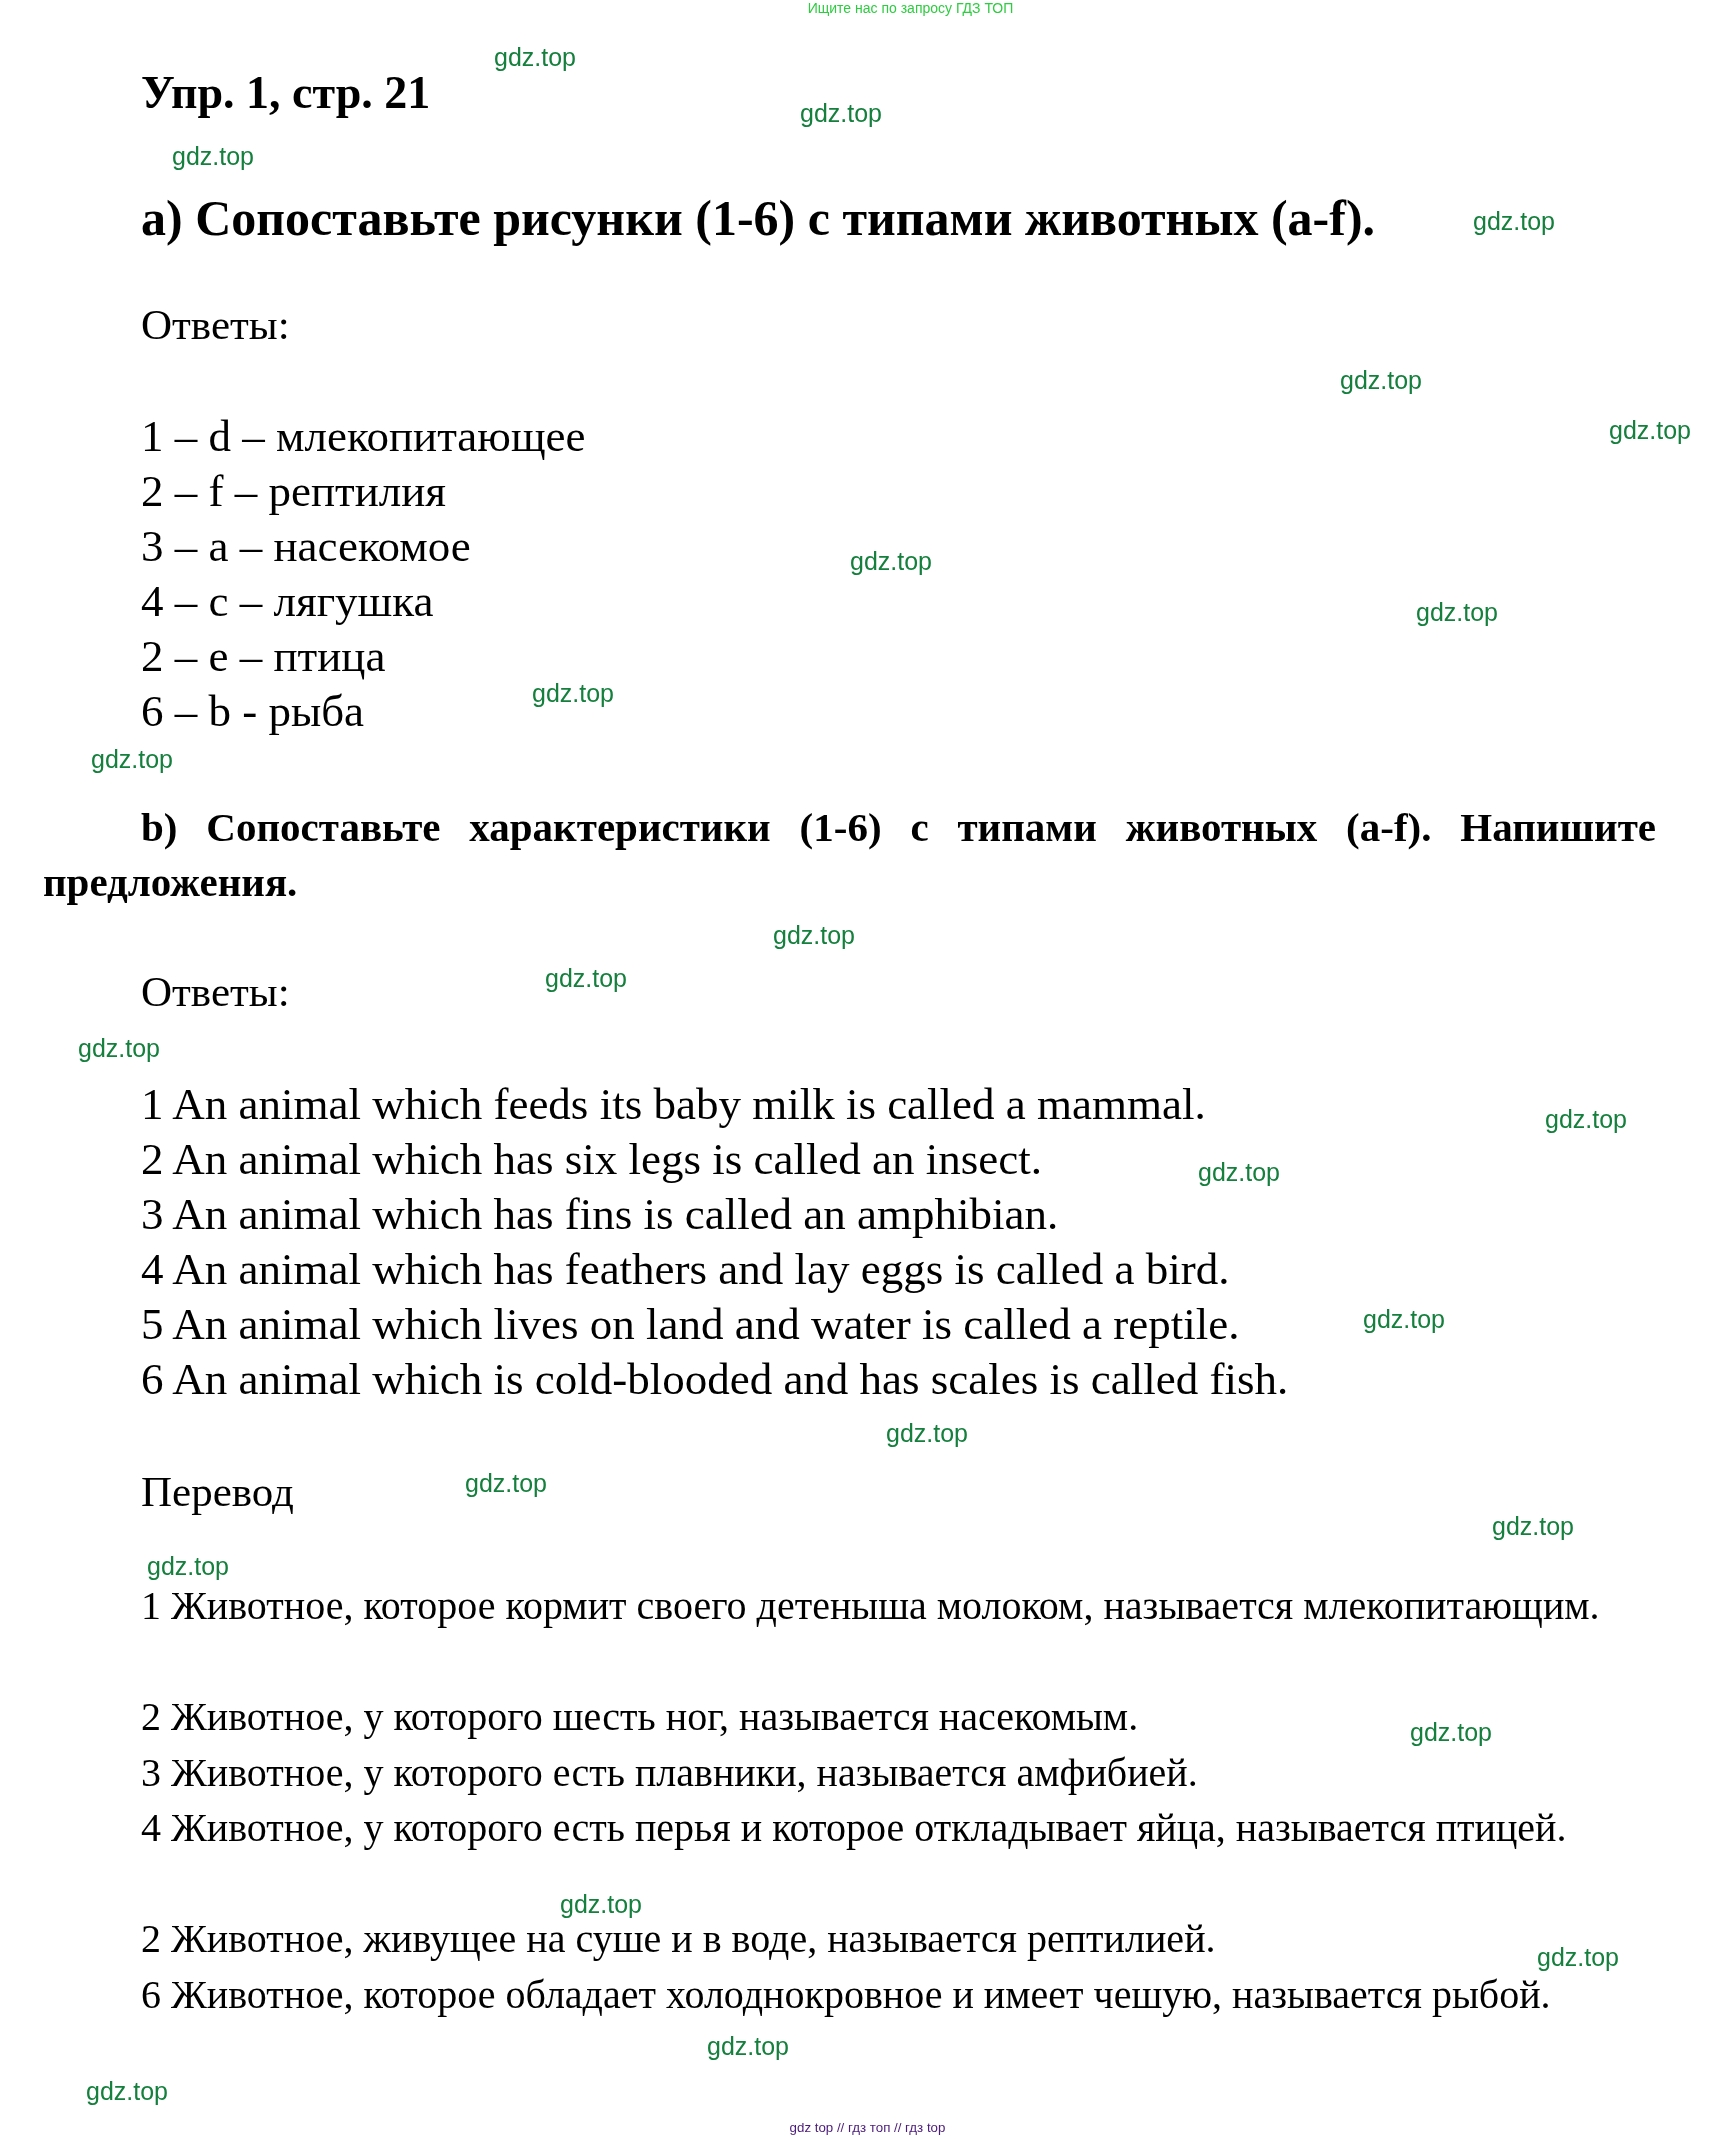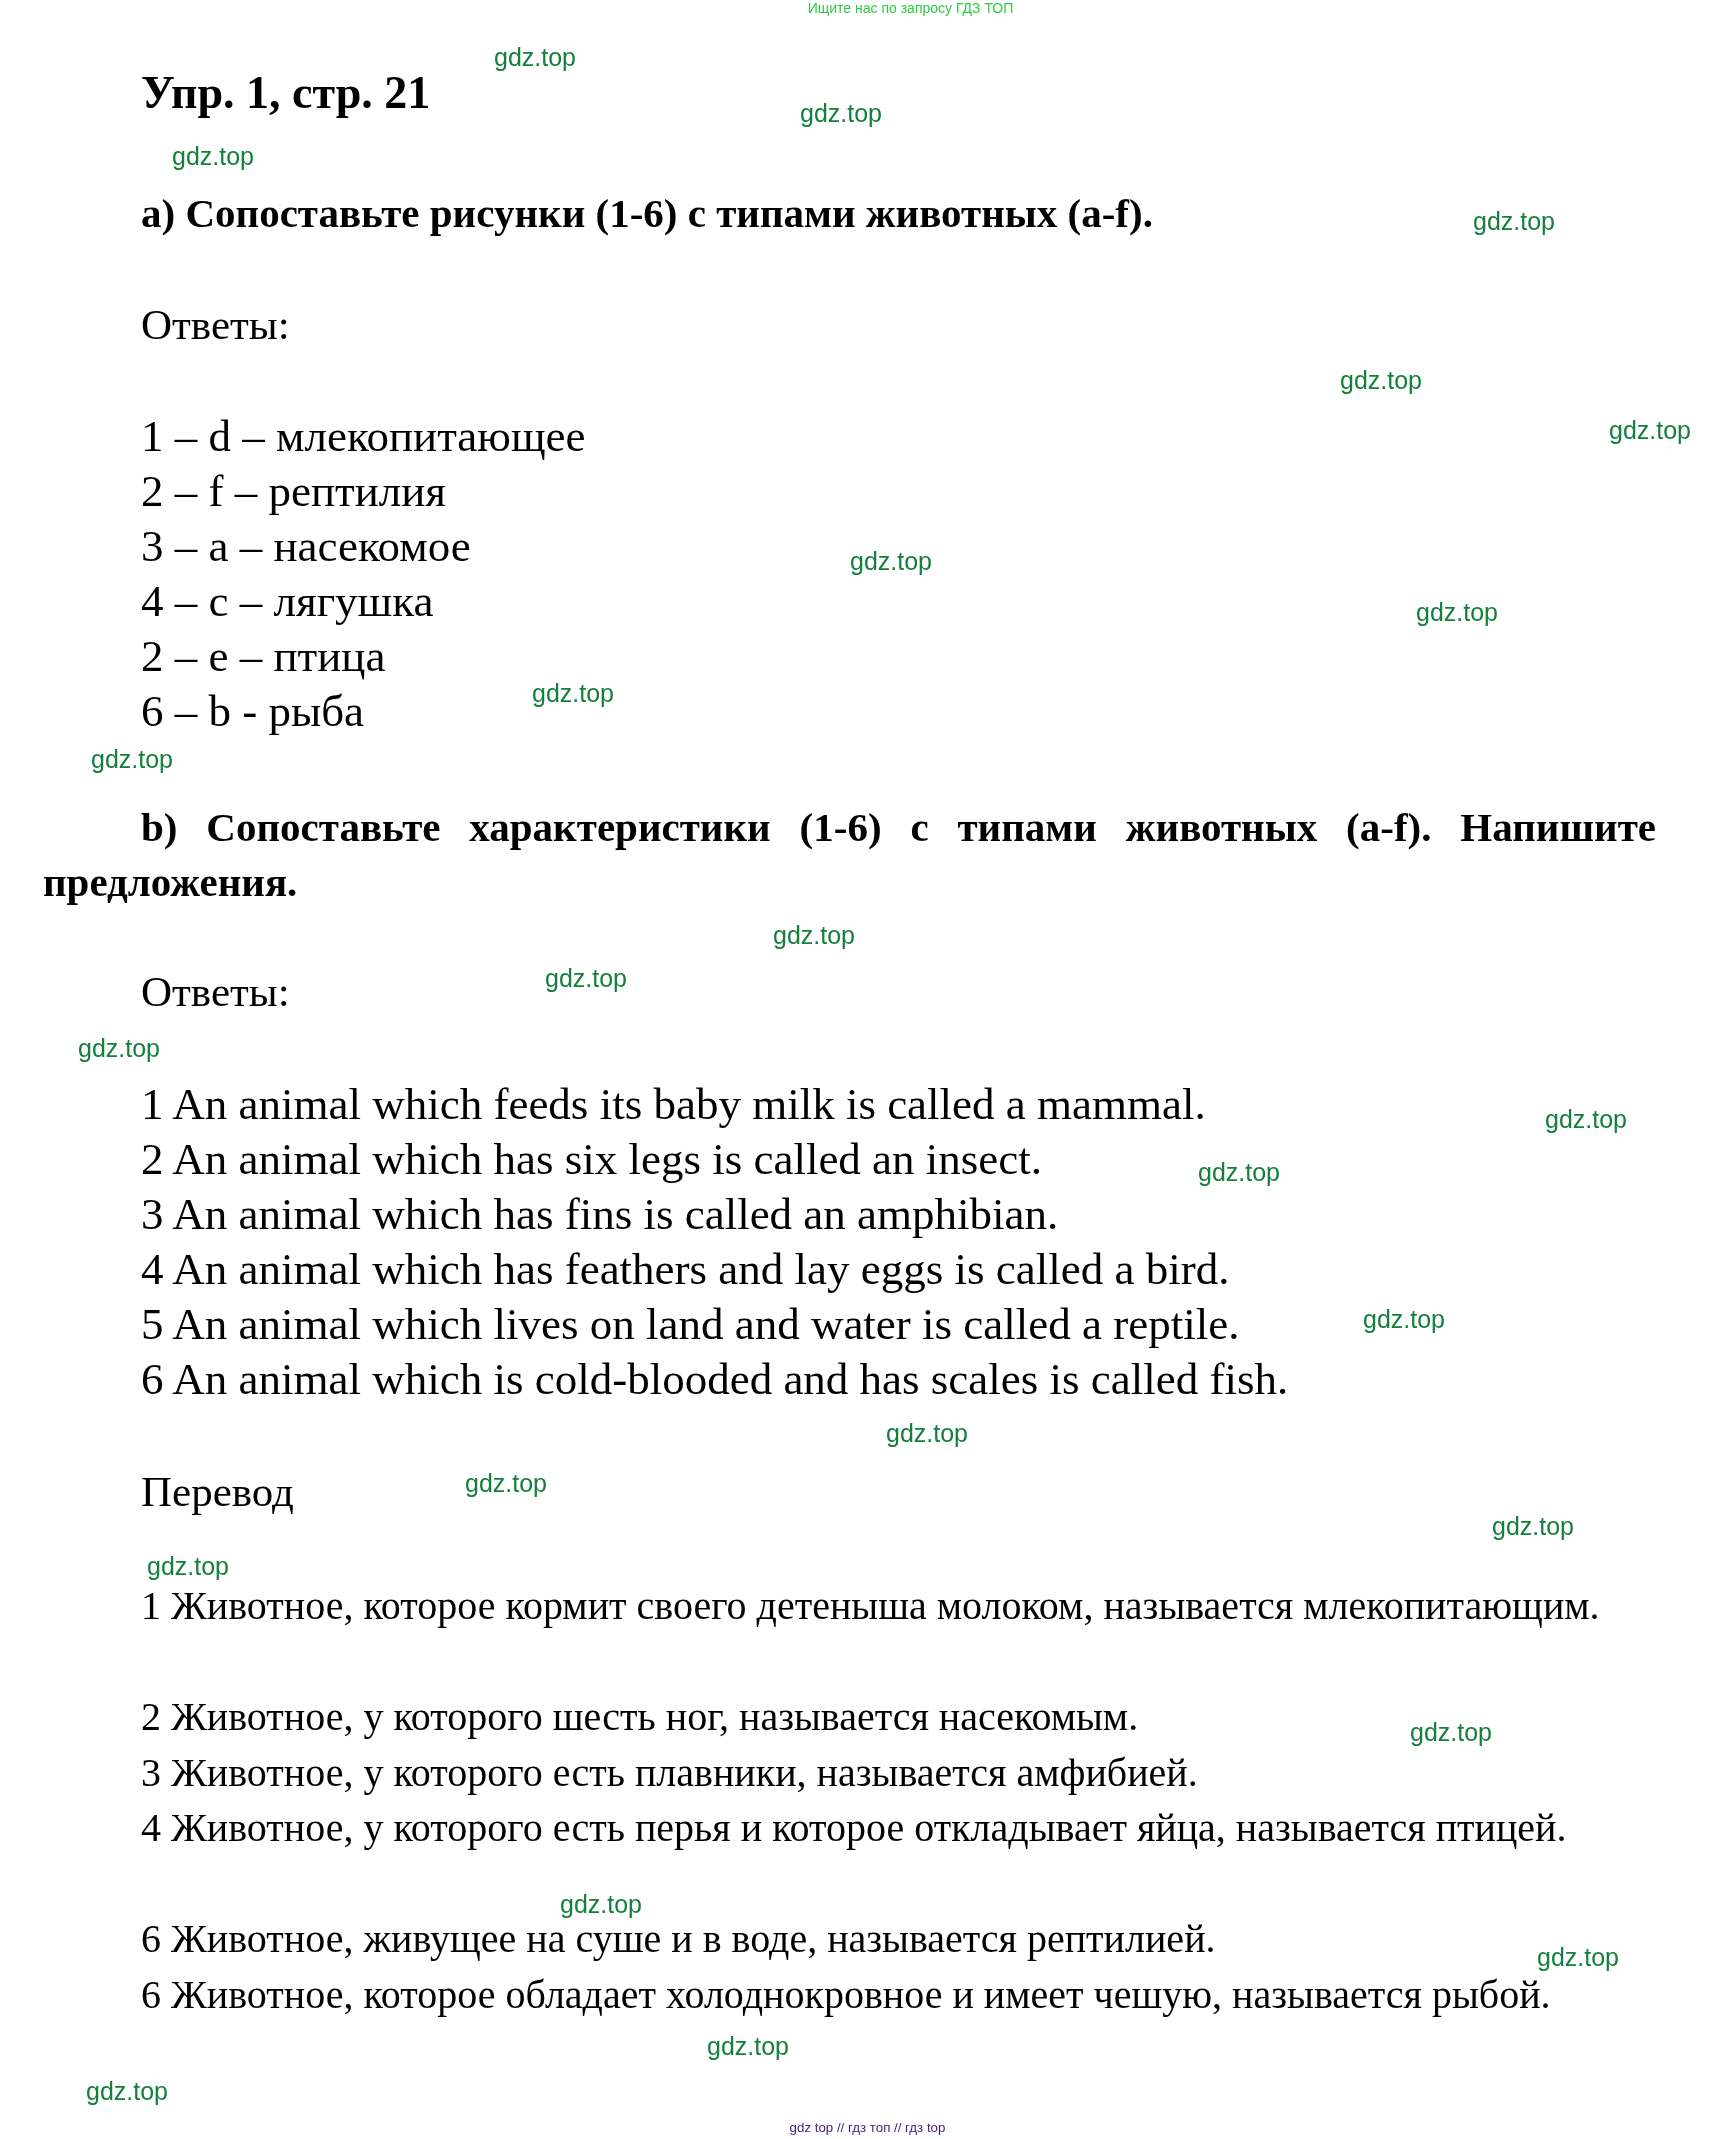--- a/index.html
+++ b/index.html
@@ -4,21 +4,21 @@
 <style>
   html, body { margin:0; padding:0; background:#ffffff; }
   body { width:1735px; height:2140px; position:relative; overflow:hidden;
          font-family:"Liberation Serif", serif; color:#000; }
   .hdr { position:absolute; top:0; left:0; width:1735px; text-align:center;
          font-family:"Liberation Sans", sans-serif; font-size:14px; line-height:16.6px;padding-left:43px; }
   .ftr { position:absolute; top:2120px; left:0; width:1735px; text-align:center;
          font-family:"Liberation Sans", sans-serif; font-size:13.3px; line-height:16.6px; }
   .abs { position:absolute; white-space:nowrap; }
   .title { font-size:46px; font-weight:bold; }
-  .task { font-size:41px; font-weight:bold;text-align:right; }
+  .task { font-size:50px; font-weight:bold;text-align:right; }
   .ans-h { font-size:43px; font-weight:normal; }
   .item { font-size:45px; line-height:55px; }
   .para { position:absolute; left:43px; width:1613px; font-size:40px; line-height:55px;
           text-align:justify; text-indent:98px; white-space:normal; }
   .para-b { position:absolute; left:43px; width:1613px; font-size:41px; line-height:55px;
             font-weight:bold; text-align:justify; text-indent:98px; }
   .wm { position:absolute; font-family:"Liberation Sans", sans-serif; font-size:25px;
         color:#15803d; white-space:nowrap; }
 </style>
 </head>
@@ -74,17 +74,17 @@
   <div class="item">4 An animal which has feathers and lay eggs is called a bird.</div>
   <div class="item">5 An animal which lives on land and water is called a reptile.</div>
   <div class="item">6 An animal which is cold-blooded and has scales is called fish.</div>
 </div>
 
 <div class="abs ans-h" style="left:141px; top:1467px;">Перевод</div>
 <div class="para" style="top:1578px;">1 Животное, которое кормит своего детеныша молоком, называется млекопитающим.</div>
 <div class="para" style="top:1689px;">2 Животное, у которого шесть ног, называется насекомым.</div>
 <div class="para" style="top:1745px;">3 Животное, у которого есть плавники, называется амфибией.</div>
 <div class="para" style="top:1800px;">4 Животное, у которого есть перья и которое откладывает яйца, называется птицей.</div>
-<div class="para" style="top:1911px;">6 Животное, живущее на суше и в воде, называется рептилией.</div>
+<div class="para" style="top:1911px;">2 Животное, живущее на суше и в воде, называется рептилией.</div>
 <div class="para" style="top:1967px;">6 Животное, которое обладает холоднокровное и имеет чешую, называется рыбой.</div>
 
 <div class="ftr" style="color:#4b1a7a;">gdz top  //  гдз топ  //  гдз top</div>
 
 
 </body></html>

